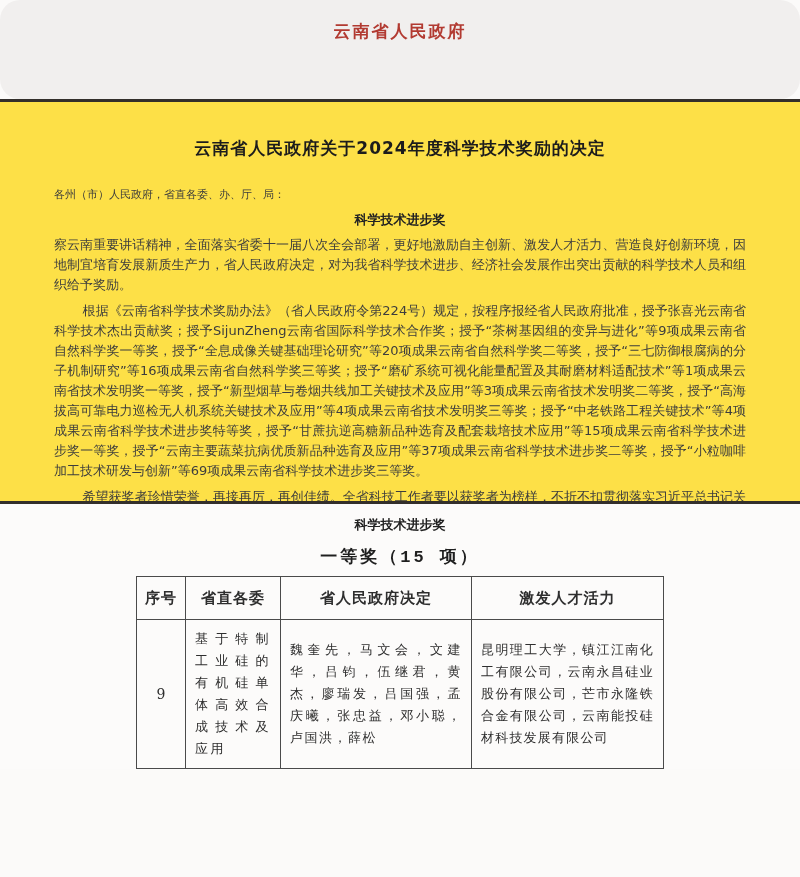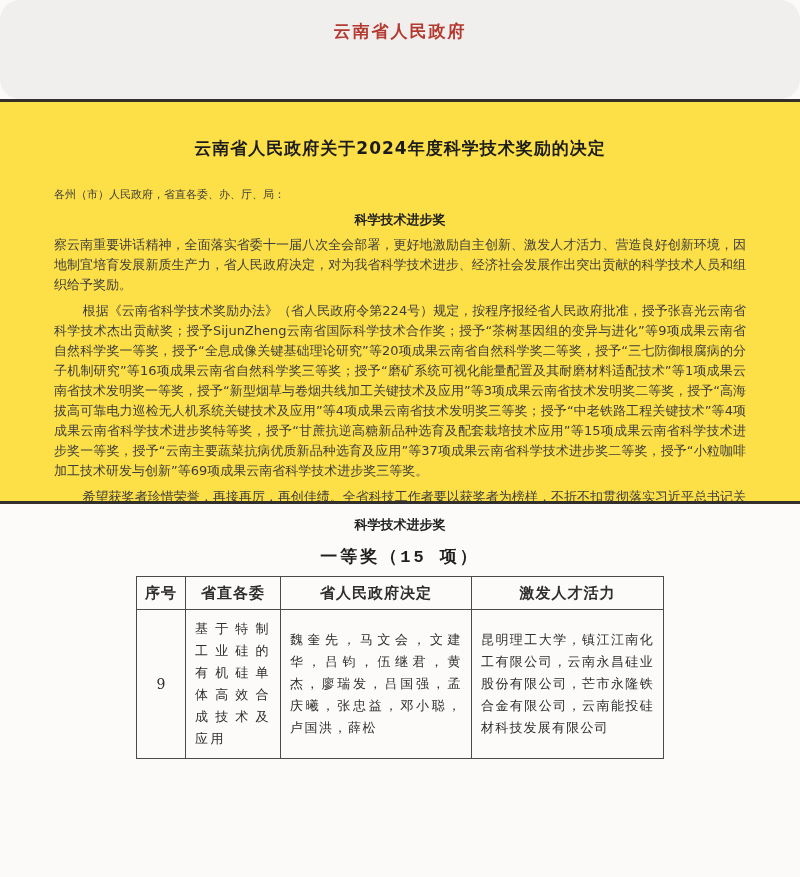--- a/index.html
+++ b/index.html
@@ -107,21 +107,21 @@
     background: #fcfbfa;
   }
   .award-table col.c-no   { width: 49px; }
   .award-table col.c-name { width: 95px; }
   .award-table col.c-ppl  { width: 191px; }
   .award-table col.c-unit { width: 192px; }
   .award-table th, .award-table td {
     border: 1px solid #4a4a4a;
   }
   .award-table th {
-    height: 33px;
+    height: 43px;
     font-size: 15px;
     font-weight: bold;
     text-align: center;
     letter-spacing: 1px;
     margin-left: 24px;
   }
   .award-table td {
     font-size: 13px;
     line-height: 22px;
     padding: 8px 9px;

